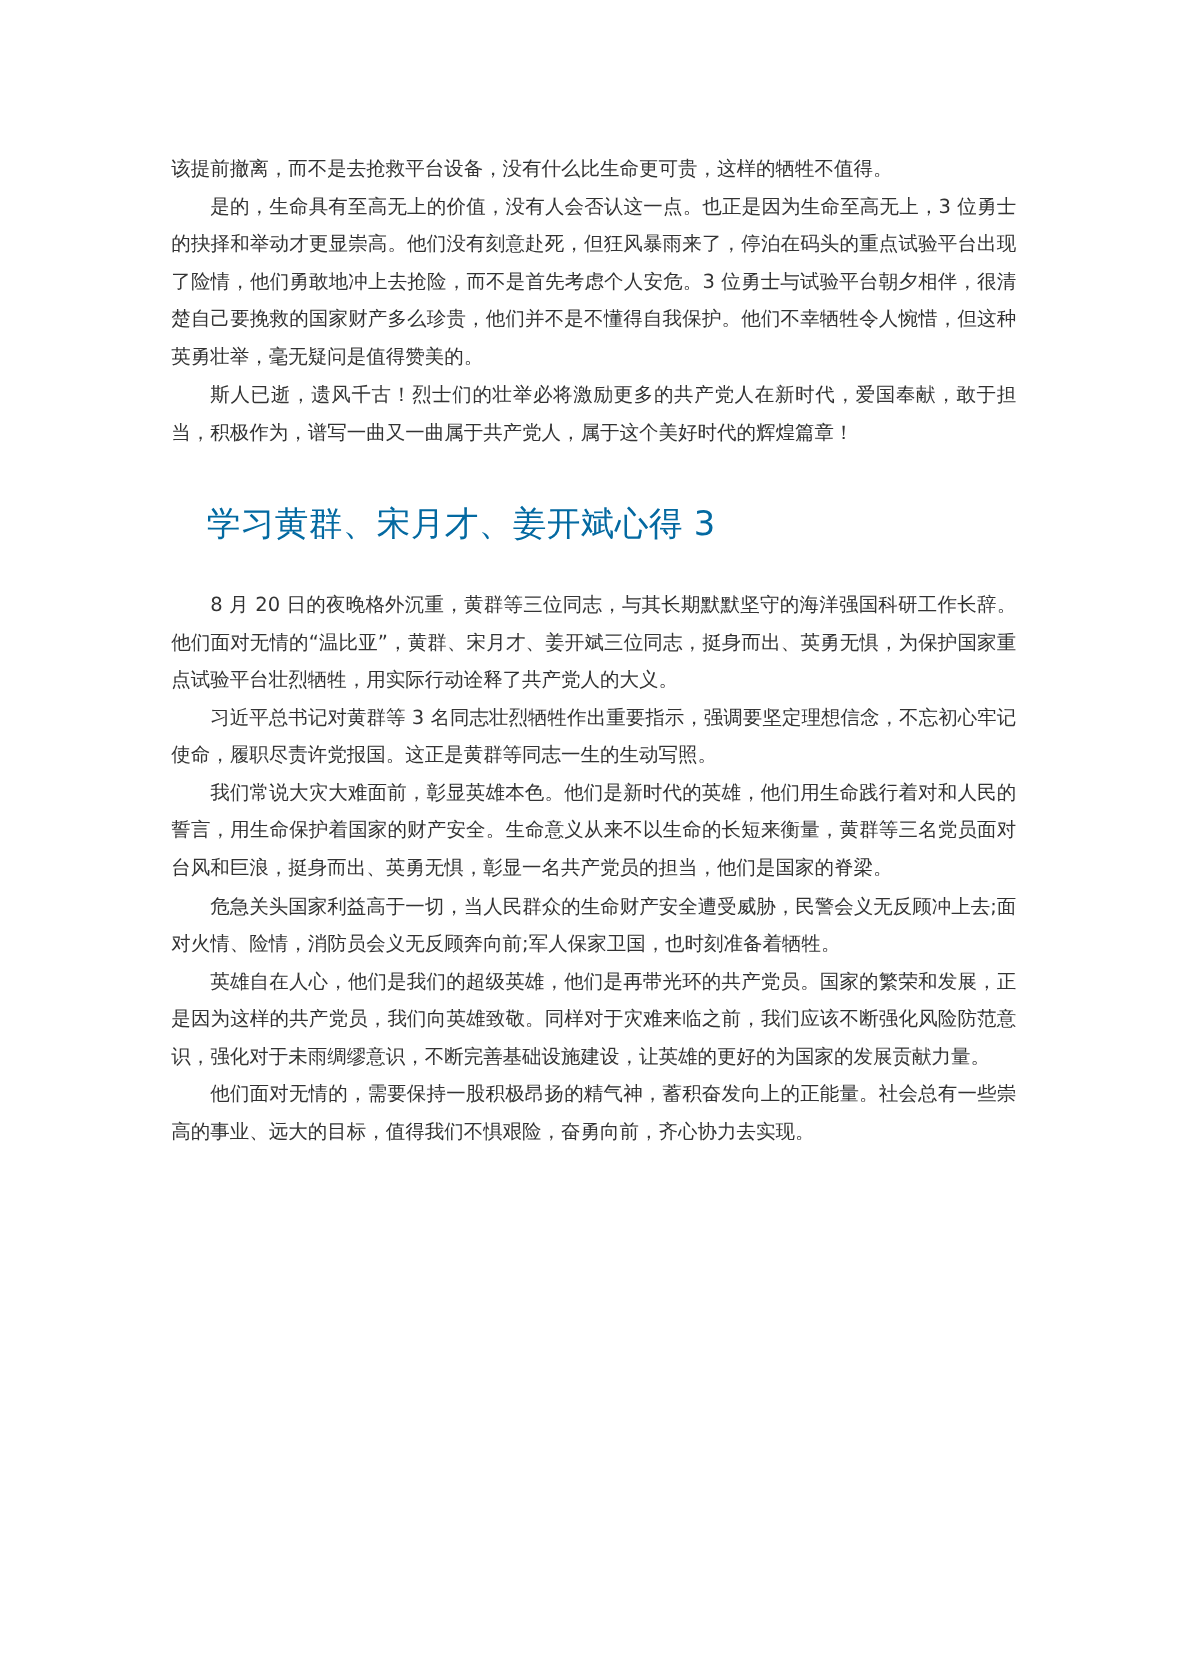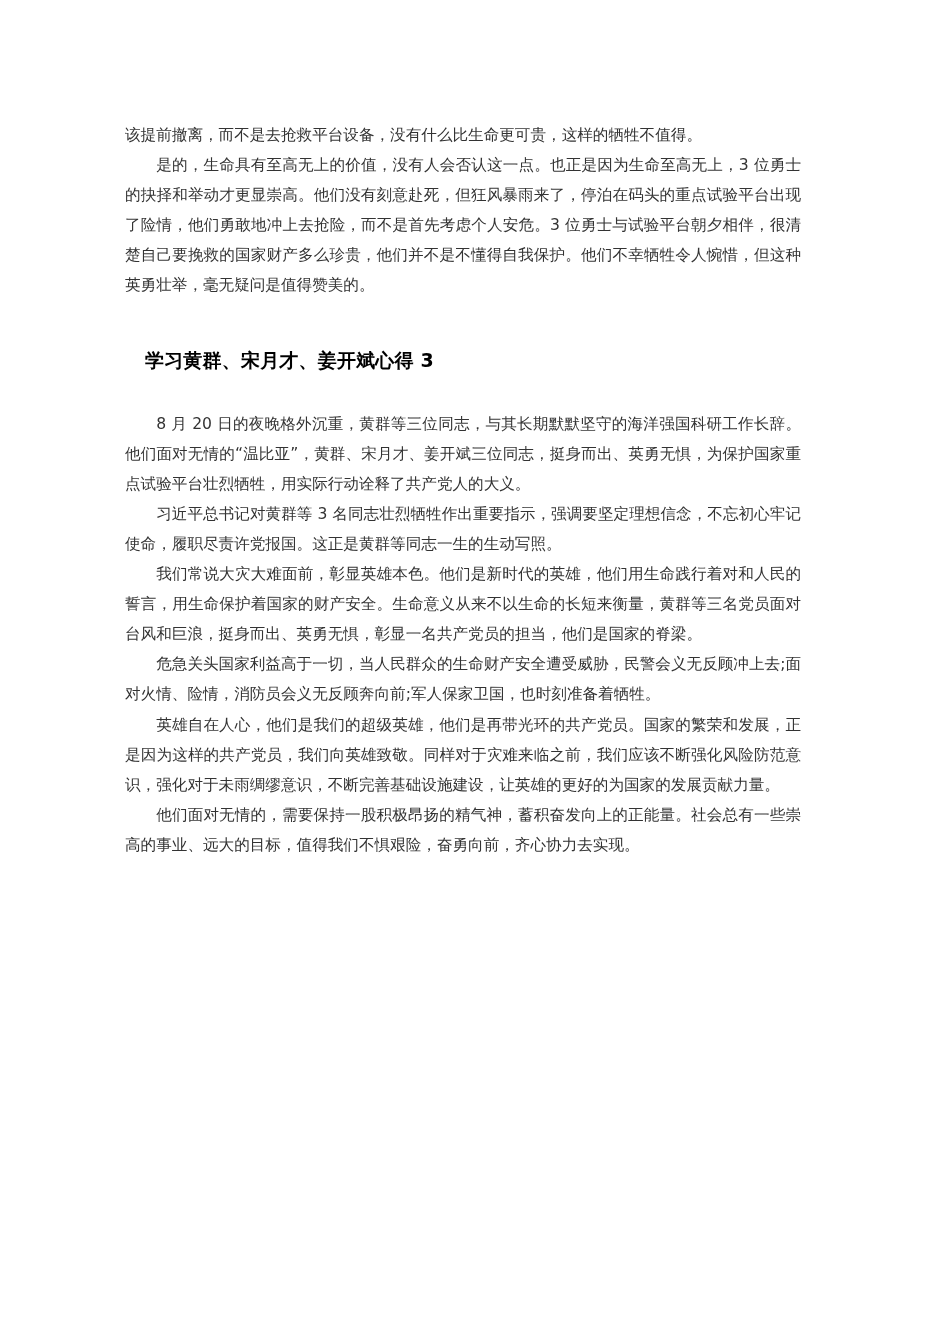--- a/index.html
+++ b/index.html
@@ -14,21 +14,21 @@
     width: 950px;
     height: 1344px;
     background: #ffffff;
     overflow: hidden;
     font-family: "DejaVu Sans", "Liberation Sans", sans-serif;
     -webkit-font-smoothing: antialiased;
   }
 
   .content {
     position: absolute;
-    left: 125px;
+    left: 137px;
     top: 120px;
     width: 676px;
   }
 
   p.para {
     margin: 0 0 0 0;
     font-size: 15.6px;
     line-height: 30.1px;
     color: #333333;
     text-align: justify;
@@ -41,44 +41,45 @@
     text-indent: 2em;
   }
 
   
   p.para + p.para {
   }
 
   h2.heading {
     margin: 0;
     padding: 0;
-    font-size: 19px;
-    font-weight: bold;
+    font-size: 27px;
+    font-weight: normal;
     line-height: 30px;
-    color: #000000;
+    color: #0369a1;
     text-indent: 1.05em;
     letter-spacing: 0.2px;
   }
 
   .heading-block {
     margin-top: 44px;
     margin-bottom: 34px;
   }
 </style>
 </head>
 <body>
 
 <div class="page">
   <div class="content">
 
     <p class="para">该提前撤离，而不是去抢救平台设备，没有什么比生命更可贵，这样的牺牲不值得。</p>
 
     <p class="para indent">是的，生命具有至高无上的价值，没有人会否认这一点。也正是因为生命至高无上，3 位勇士的抉择和举动才更显崇高。他们没有刻意赴死，但狂风暴雨来了，停泊在码头的重点试验平台出现了险情，他们勇敢地冲上去抢险，而不是首先考虑个人安危。3 位勇士与试验平台朝夕相伴，很清楚自己要挽救的国家财产多么珍贵，他们并不是不懂得自我保护。他们不幸牺牲令人惋惜，但这种英勇壮举，毫无疑问是值得赞美的。</p>
 
 
+    <p class="para indent">斯人已逝，遗风千古！烈士们的壮举必将激励更多的共产党人在新时代，爱国奉献，敢于担当，积极作为，谱写一曲又一曲属于共产党人，属于这个美好时代的辉煌篇章！</p>
 
     <div class="heading-block">
       <h2 class="heading">学习黄群、宋月才、姜开斌心得 3</h2>
     </div>
 
     <p class="para indent">8 月 20 日的夜晚格外沉重，黄群等三位同志，与其长期默默坚守的海洋强国科研工作长辞。他们面对无情的“温比亚”，黄群、宋月才、姜开斌三位同志，挺身而出、英勇无惧，为保护国家重点试验平台壮烈牺牲，用实际行动诠释了共产党人的大义。</p>
 
     <p class="para indent">习近平总书记对黄群等 3 名同志壮烈牺牲作出重要指示，强调要坚定理想信念，不忘初心牢记使命，履职尽责许党报国。这正是黄群等同志一生的生动写照。</p>
 
     <p class="para indent">我们常说大灾大难面前，彰显英雄本色。他们是新时代的英雄，他们用生命践行着对和人民的誓言，用生命保护着国家的财产安全。生命意义从来不以生命的长短来衡量，黄群等三名党员面对台风和巨浪，挺身而出、英勇无惧，彰显一名共产党员的担当，他们是国家的脊梁。</p>

